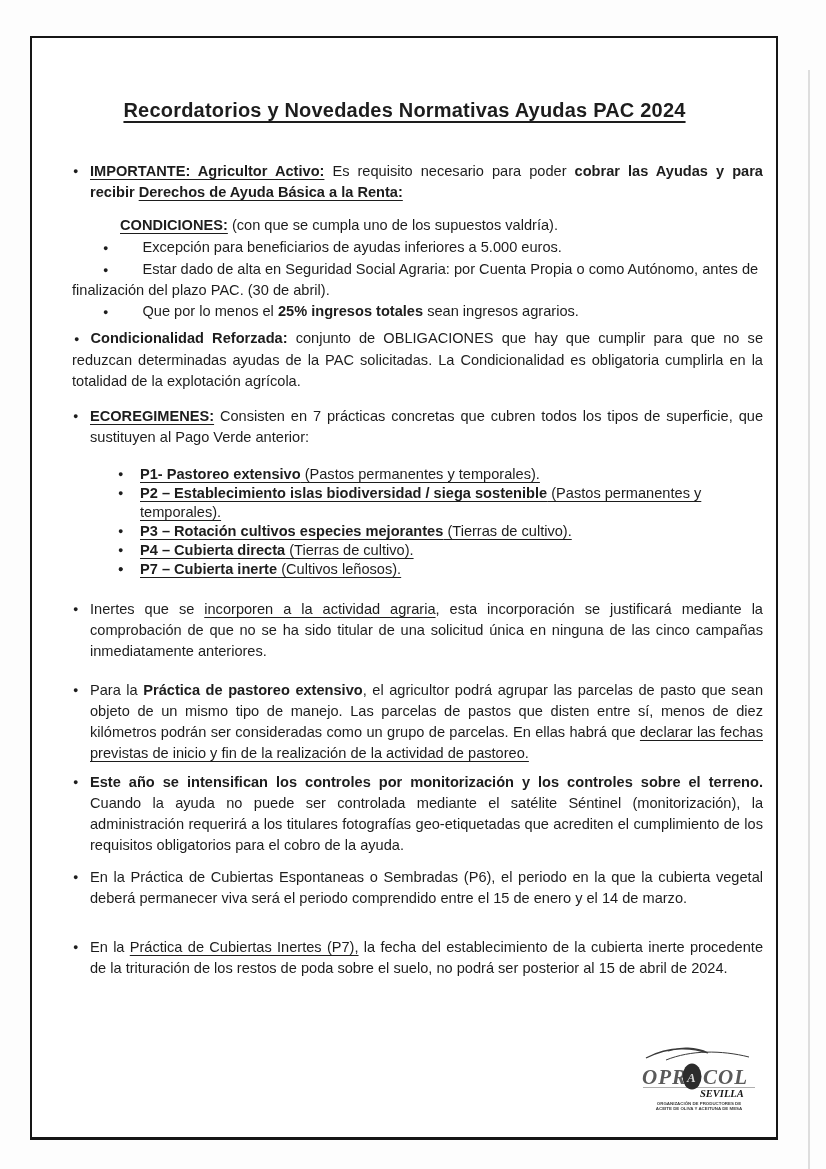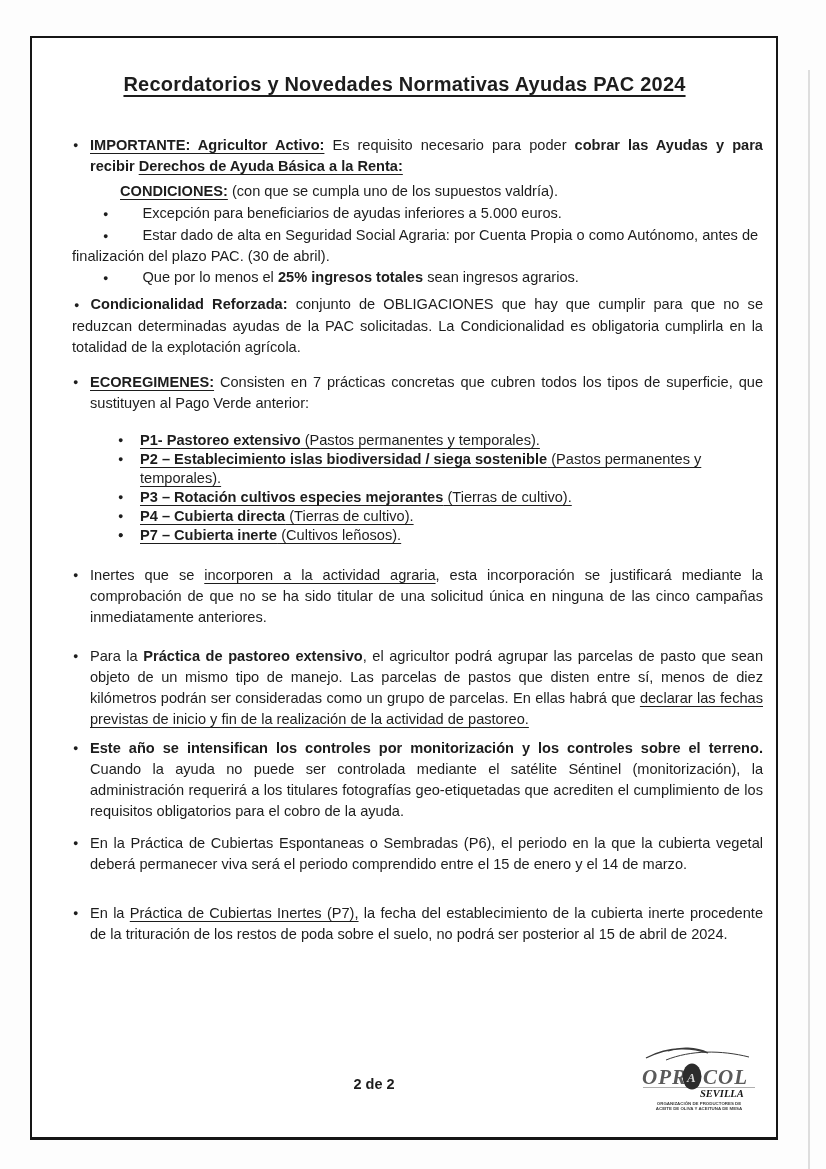--- a/index.html
+++ b/index.html
@@ -5,38 +5,38 @@
   html,body{margin:0;padding:0;background:#ffffff;}
   .page{
     position:relative;width:826px;height:1169px;background:#fdfdfd;overflow:hidden;
     font-family:"Liberation Sans",sans-serif;color:#1d1d1d;
   }
   .scanline{position:absolute;left:808px;top:70px;bottom:0;width:2px;background:#dedede;}
   .frame{
     position:absolute;left:30px;top:36px;width:744px;height:1099px;
     border:2px solid #161616;border-bottom-width:3px;background:#fff;
   }
-  .content{position:absolute;inset:0;padding:24px 13px 0 40px;}
+  .content{position:absolute;inset:0;padding:50px 13px 0 40px;}
   .title{ text-align:center;padding-right:26px;margin:0; }
   .title span{
     font-size:20px;font-weight:bold;letter-spacing:.2px;
     text-decoration:underline;text-decoration-thickness:2px;text-underline-offset:4px;
   }
   p{margin:0;font-size:14.6px;line-height:21px;}
   .just{text-align:justify;}
   .bold{font-weight:bold;}
   .und{text-decoration:underline;text-decoration-thickness:1.4px;text-underline-offset:2.5px;}
   
   .hang{position:relative;padding-left:18px;}
   .hang>.blt{position:absolute;left:1px;top:0;}
   
   .out>.blt{margin-left:2px;margin-right:7px;}
   .blt{font-size:13px;}
   #b-imp{margin-top:36px;}
-  #cond-line{margin-top:4px;padding-left:48px;}
+  #cond-line{margin-top:12px;padding-left:48px;}
   .sub{line-height:20px;margin-top:1px;}
   .sub>.blt{margin-left:31px;margin-right:34px;}
   #b-cond{margin-top:6px;}
   #b-eco{margin-top:14px;}
   #plist{margin-top:17px;}
   .pl{position:relative;padding-left:68px;line-height:19px;margin:0;font-size:14.6px;}
   .pl>.blt{position:absolute;left:46px;top:0;}
   .pl-out{padding-left:0;}
   .pl-out>.blt{position:static;margin-left:46px;margin-right:14px;}
   #novedades-h{margin:10px 0 0 18px;font-size:17.5px;line-height:22px;font-weight:bold;
@@ -122,21 +122,20 @@
       <p id="nov-3" class="hang just">
         <span class="blt" style="font-size: 9px; vertical-align: 1px;">●</span><span><span class="bold">Este año se intensifican los controles por monitorización y los controles sobre el terreno.</span><span> Cuando la ayuda no puede ser controlada mediante el satélite Séntinel (monitorización), la administración requerirá a los titulares fotografías geo-etiquetadas que acrediten el cumplimiento de los requisitos obligatorios para el cobro de la ayuda.</span></span>
       </p>
       <p id="nov-4" class="hang just">
         <span class="blt" style="font-size: 9px; vertical-align: 1px;">●</span><span><span>En la Práctica de Cubiertas Espontaneas o Sembradas (P6), el periodo en la que la cubierta vegetal deberá permanecer viva será el periodo comprendido entre el 15 de enero y el 14 de marzo.</span></span>
       </p>
       <p id="nov-5" class="hang just">
         <span class="blt" style="font-size: 9px; vertical-align: 1px;">●</span><span><span>En la </span><span class="und">Práctica de Cubiertas Inertes (P7),</span><span> la fecha del establecimiento de la cubierta inerte procedente de la trituración de los restos de poda sobre el suelo, no podrá ser posterior al 15 de abril de 2024.</span></span>
       </p>
 
-      <div class="pagenum">2 de 2</div>
 
       <svg class="logo" viewBox="0 0 128 70" xmlns="http://www.w3.org/2000/svg">
         <path d="M10 17 C 35 4, 58 7, 72 12 C 60 6, 44 6, 32 10" fill="none" stroke="#3a3a3a" stroke-width="1.3"></path>
         <path d="M30 19 C 55 9, 85 9, 113 16" fill="none" stroke="#3a3a3a" stroke-width="1"></path>
         <line x1="7" y1="46.5" x2="119" y2="46.5" stroke="#9a9a9a" stroke-width="0.8"></line>
         <text x="6" y="43" font-family="Liberation Serif, serif" font-style="italic" font-weight="bold" font-size="21" fill="#5a5a5a" letter-spacing="1">OPR</text>
         <ellipse cx="56" cy="35.5" rx="9.5" ry="13" fill="#2c2c2c"></ellipse>
         <text x="51" y="41" font-family="Liberation Serif, serif" font-style="italic" font-weight="bold" font-size="13" fill="#d8d8d8">A</text>
         <text x="67" y="43" font-family="Liberation Serif, serif" font-style="italic" font-weight="bold" font-size="21" fill="#5a5a5a" letter-spacing="1">COL</text>
         <text x="64" y="56" font-family="Liberation Serif, serif" font-style="italic" font-weight="bold" font-size="10.5" fill="#161616">SEVILLA</text>

